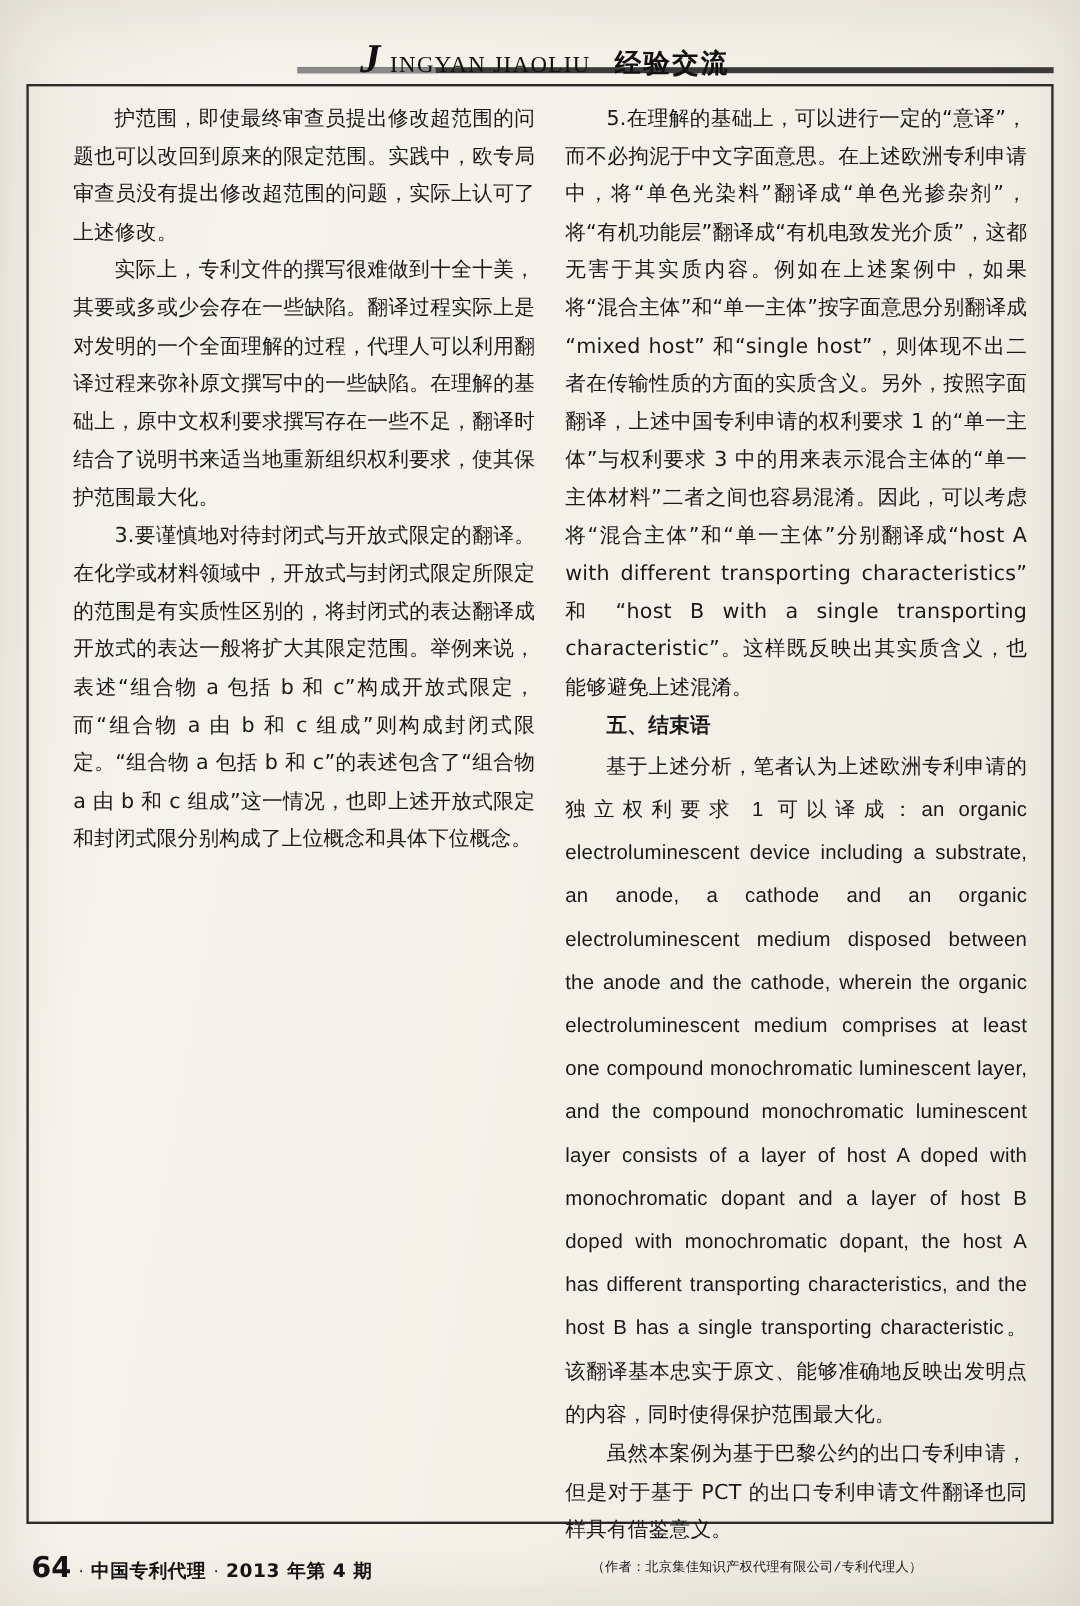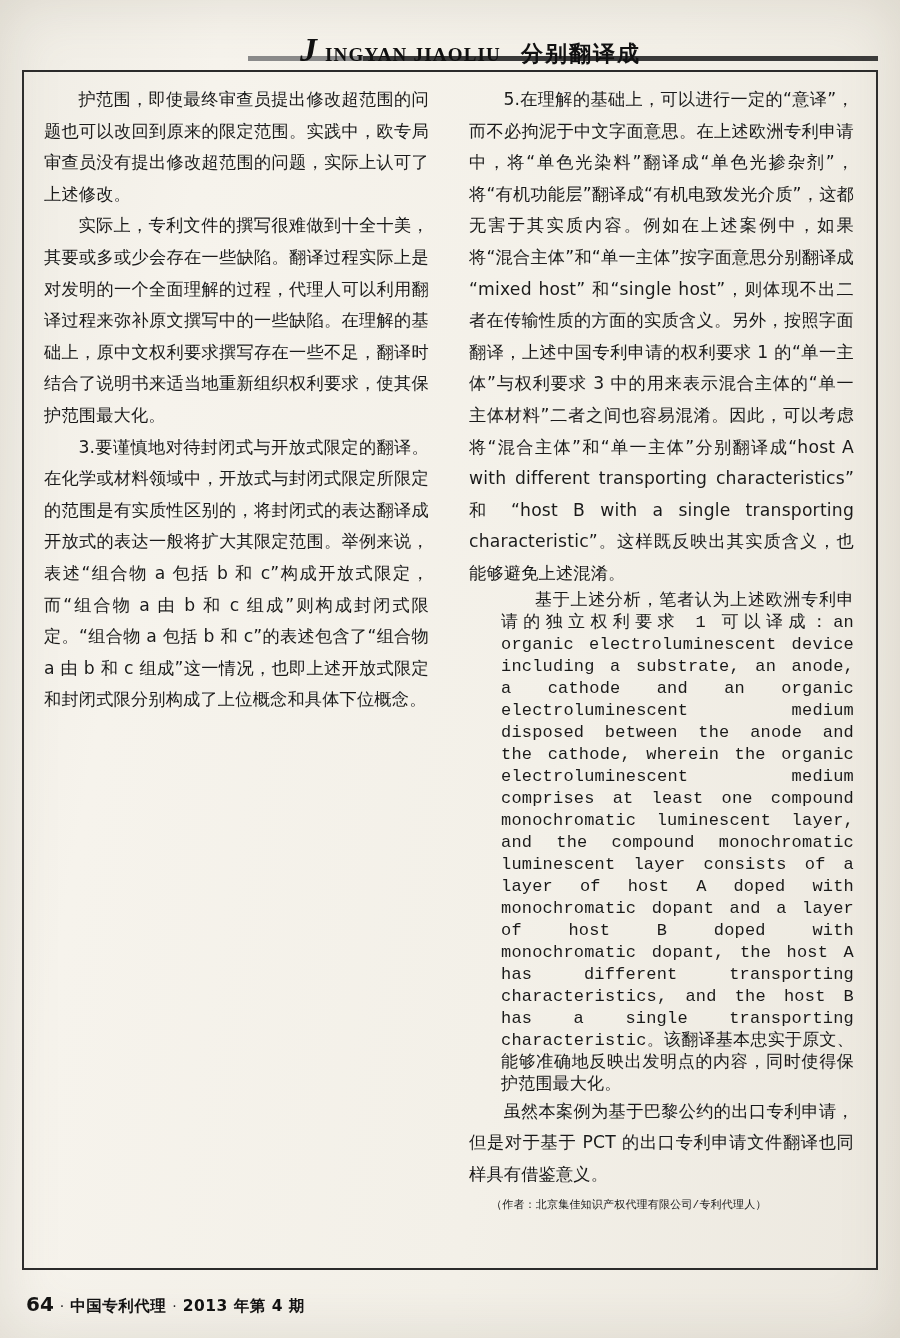--- a/index.html
+++ b/index.html
@@ -59,21 +59,21 @@
     font-size: 34px;
     font-style: italic;
     font-weight: bold;
     line-height: 1;
     color: #111;
     letter-spacing: 0px;
   }
   .hdr-pinyin {
     font-family: "Liberation Serif", serif;
     font-size: 19px;
-    font-weight: bold;
+    font-weight: normal;
     letter-spacing: 1.2px;
     color: #111;
     position: relative;
     left: -6px;
     margin-top: 28px;
   }
   .hdr-cn {
     font-family: "DejaVu Sans", sans-serif;
     font-size: 22px;
     font-weight: bold;
@@ -90,21 +90,22 @@
     border: 2px solid #2b2b2b;
     box-sizing: border-box;
   }
   .columns {
     position: absolute;
     left: 44px;
     top: 84px;
     width: 812px;
     height: 1180px;
     display: flex;
-    gap: 40px;
+    gap: 25px;
+    justify-content: flex-end;
   }
   .col {
     width: 385px;
     font-size: 17.4px;
     line-height: 31.5px;
     text-align: justify;
     text-justify: inter-ideograph;
   }
   .col p {
     margin: 0;
@@ -112,44 +113,43 @@
     font-family: "DejaVu Sans", "Liberation Sans", sans-serif;
     font-size: 17.2px;
     line-height: 31.6px;
     letter-spacing: 0.2px;
   }
   .col p.sec {
     text-indent: 2em;
     font-weight: bold;
   }
   .col p.en {
-    font-family: Liberation Mono, monospace;
+    font-family: Liberation Sans, sans-serif;
     font-size: 17px;
-    line-height: 22px;
-    text-indent: 2em;
-    margin-left: 32px;
+    line-height: 36px;
+    text-indent: 2em;
   }
   .col p.sign {
     text-indent: 2em;
     font-size: 11px;
     font-family: Liberation Mono, monospace;
   }
   
   .footer {
     position: absolute;
     left: 26px;
     top: 1292px;
     width: 850px;
     display: flex;
     align-items: baseline;
     gap: 6px;
     font-family: "DejaVu Sans", sans-serif;
   }
   .page-num {
-    font-size: 20px;
+    font-size: 24px;
     font-weight: bold;
     color: #111;
   }
   .footer-dot { font-size: 14px; color: #222; }
   .footer-text {
     font-size: 15.5px;
     font-weight: bold;
     color: #111;
     letter-spacing: 0.5px;
   }
@@ -165,36 +165,37 @@
 <body>
 
 <div class="page">
 
   <div class="header">
     <div class="header-rule"></div>
     <div class="header-rule2"></div>
     <div class="header-inner">
       <span class="hdr-pinyin-drop">J</span>
       <span class="hdr-pinyin">INGYAN JIAOLIU</span>
-      <span class="hdr-cn">分别翻译成</span>
+      <span class="hdr-cn">经验交流</span>
     </div>
   </div>
 
   <div class="frame"></div>
 
   <div class="columns">
 
     <div class="col">
       <p>护范围，即使最终审查员提出修改超范围的问题也可以改回到原来的限定范围。实践中，欧专局审查员没有提出修改超范围的问题，实际上认可了上述修改。</p>
       <p>实际上，专利文件的撰写很难做到十全十美，其要或多或少会存在一些缺陷。翻译过程实际上是对发明的一个全面理解的过程，代理人可以利用翻译过程来弥补原文撰写中的一些缺陷。在理解的基础上，原中文权利要求撰写存在一些不足，翻译时结合了说明书来适当地重新组织权利要求，使其保护范围最大化。</p>
       <p>3.要谨慎地对待封闭式与开放式限定的翻译。在化学或材料领域中，开放式与封闭式限定所限定的范围是有实质性区别的，将封闭式的表达翻译成开放式的表达一般将扩大其限定范围。举例来说，表述“组合物 a 包括 b 和 c”构成开放式限定，而“组合物 a 由 b 和 c 组成”则构成封闭式限定。“组合物 a 包括 b 和 c”的表述包含了“组合物 a 由 b 和 c 组成”这一情况，也即上述开放式限定和封闭式限分别构成了上位概念和具体下位概念。</p>
     </div>
 
     <div class="col">
       <p>5.在理解的基础上，可以进行一定的“意译”，而不必拘泥于中文字面意思。在上述欧洲专利申请中，将“单色光染料”翻译成“单色光掺杂剂”，将“有机功能层”翻译成“有机电致发光介质”，这都无害于其实质内容。例如在上述案例中，如果将“混合主体”和“单一主体”按字面意思分别翻译成 “mixed host” 和“single host”，则体现不出二者在传输性质的方面的实质含义。另外，按照字面翻译，上述中国专利申请的权利要求 1 的“单一主体”与权利要求 3 中的用来表示混合主体的“单一主体材料”二者之间也容易混淆。因此，可以考虑将“混合主体”和“单一主体”分别翻译成“host A with different transporting characteristics” 和 “host B with a single transporting characteristic”。这样既反映出其实质含义，也能够避免上述混淆。</p>
+      <p class="sec">五、结束语</p>
       <p class="en">基于上述分析，笔者认为上述欧洲专利申请的独立权利要求 1 可以译成：an organic electroluminescent device including a substrate, an anode, a cathode and an organic electroluminescent medium disposed between the anode and the cathode, wherein the organic electroluminescent medium comprises at least one compound monochromatic luminescent layer, and the compound monochromatic luminescent layer consists of a layer of host A doped with monochromatic dopant and a layer of host B doped with monochromatic dopant, the host A has different transporting characteristics, and the host B has a single transporting characteristic。该翻译基本忠实于原文、能够准确地反映出发明点的内容，同时使得保护范围最大化。</p>
       <p>虽然本案例为基于巴黎公约的出口专利申请，但是对于基于 PCT 的出口专利申请文件翻译也同样具有借鉴意义。</p>
       <p class="sign">（作者：北京集佳知识产权代理有限公司/专利代理人）</p>
     </div>
 
   </div>
 
   <div class="footer">
     <span class="page-num">64</span>
     <span class="footer-dot">·</span>

